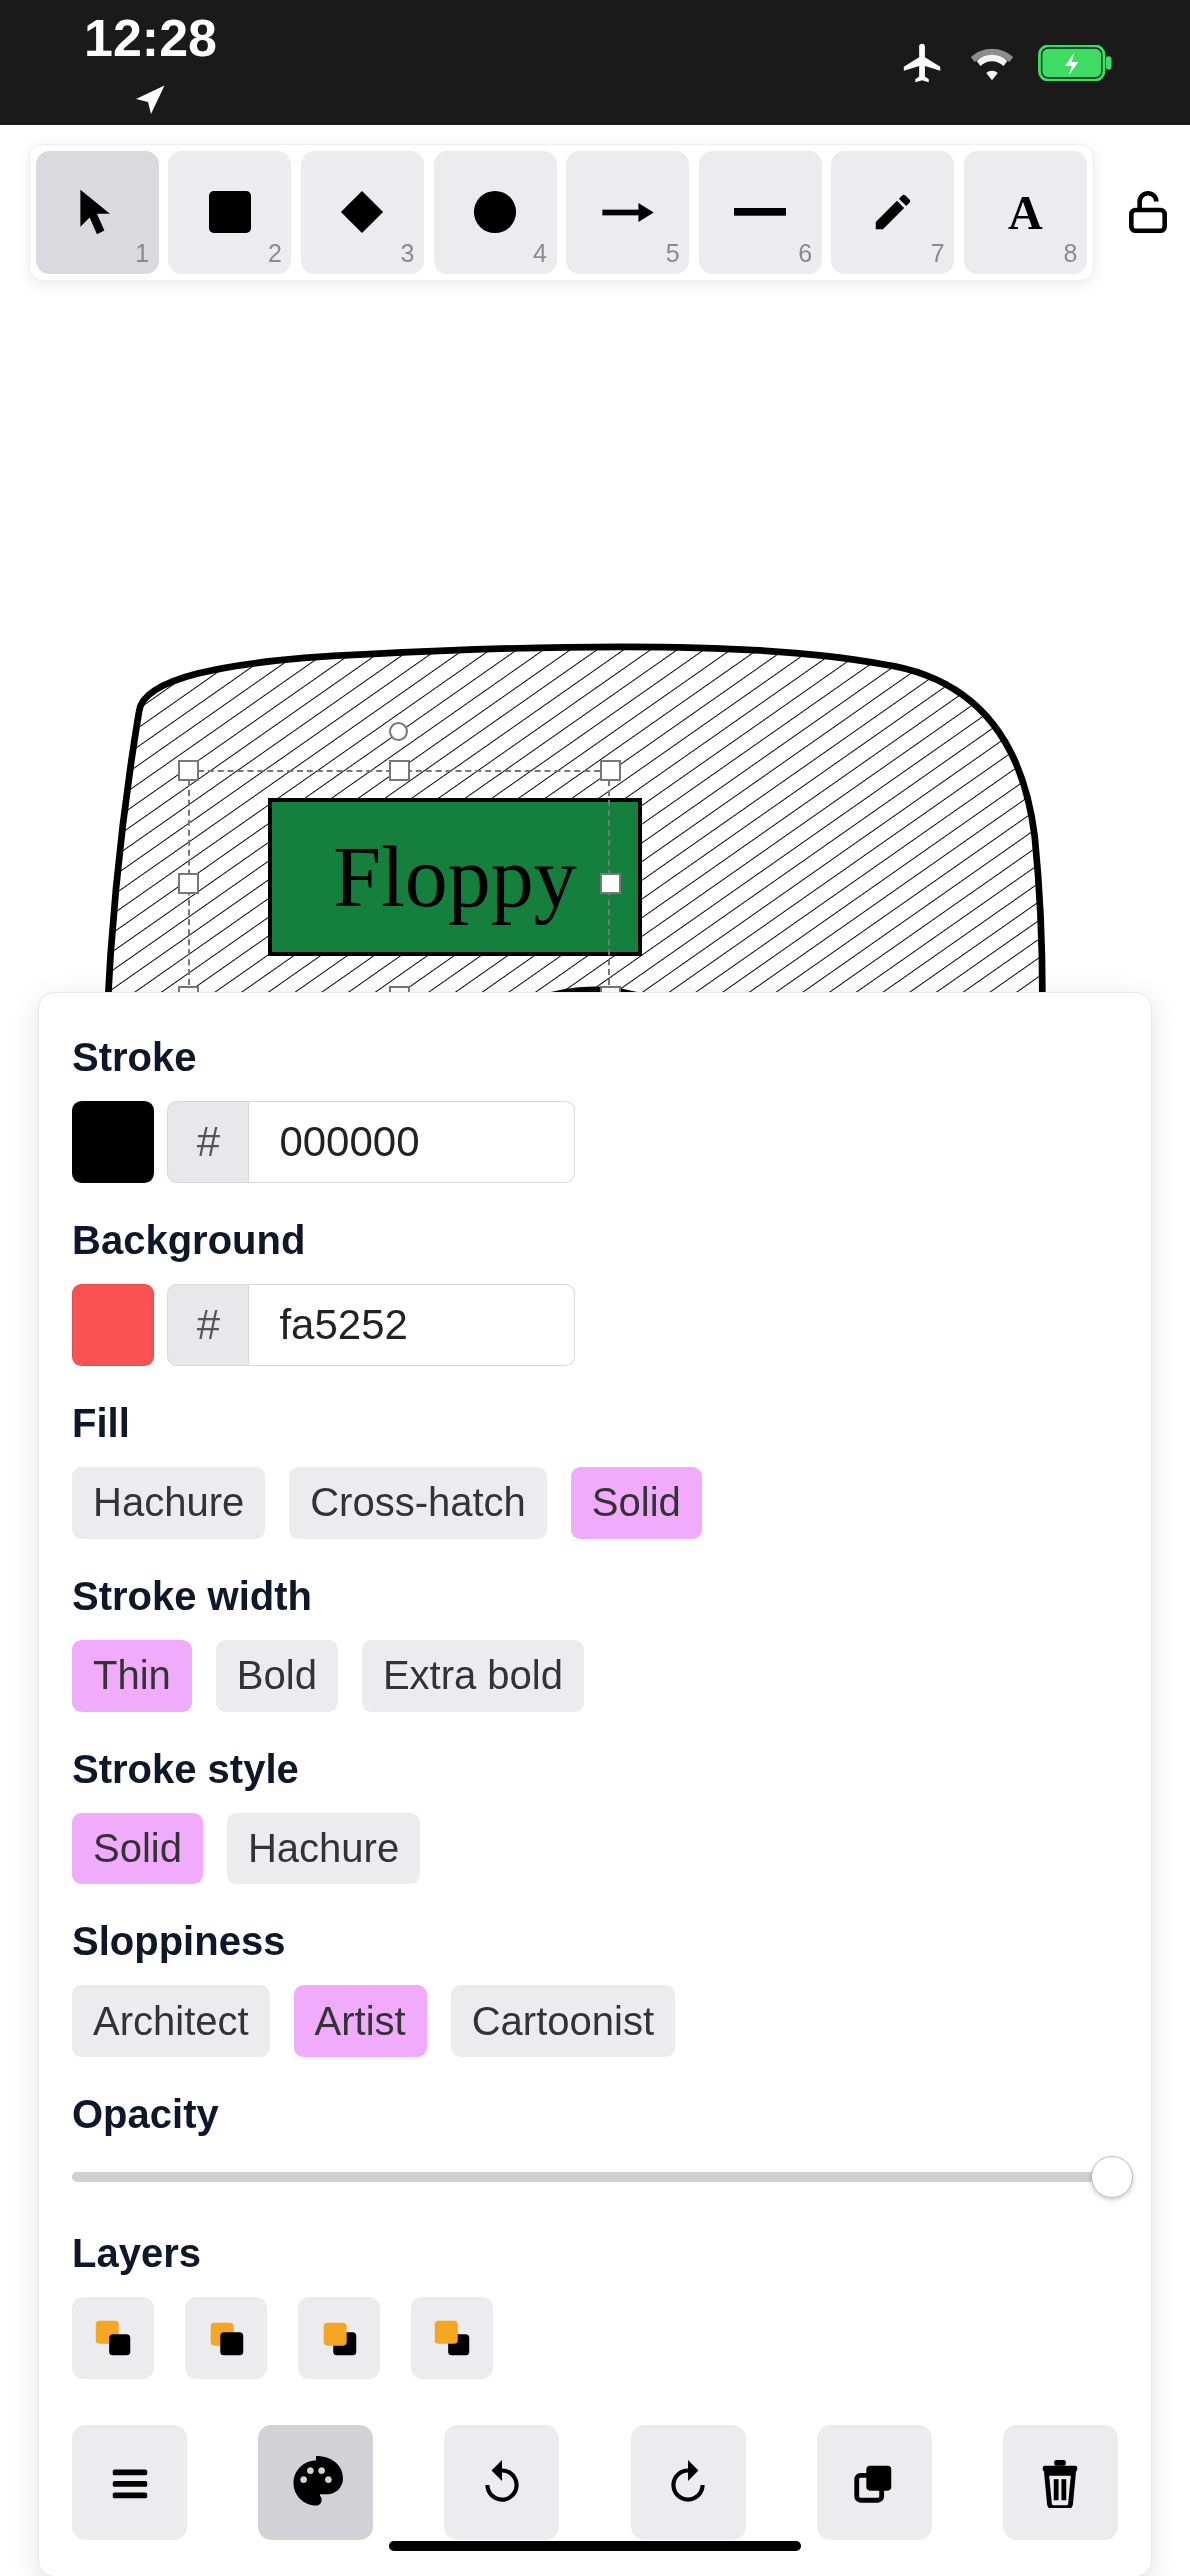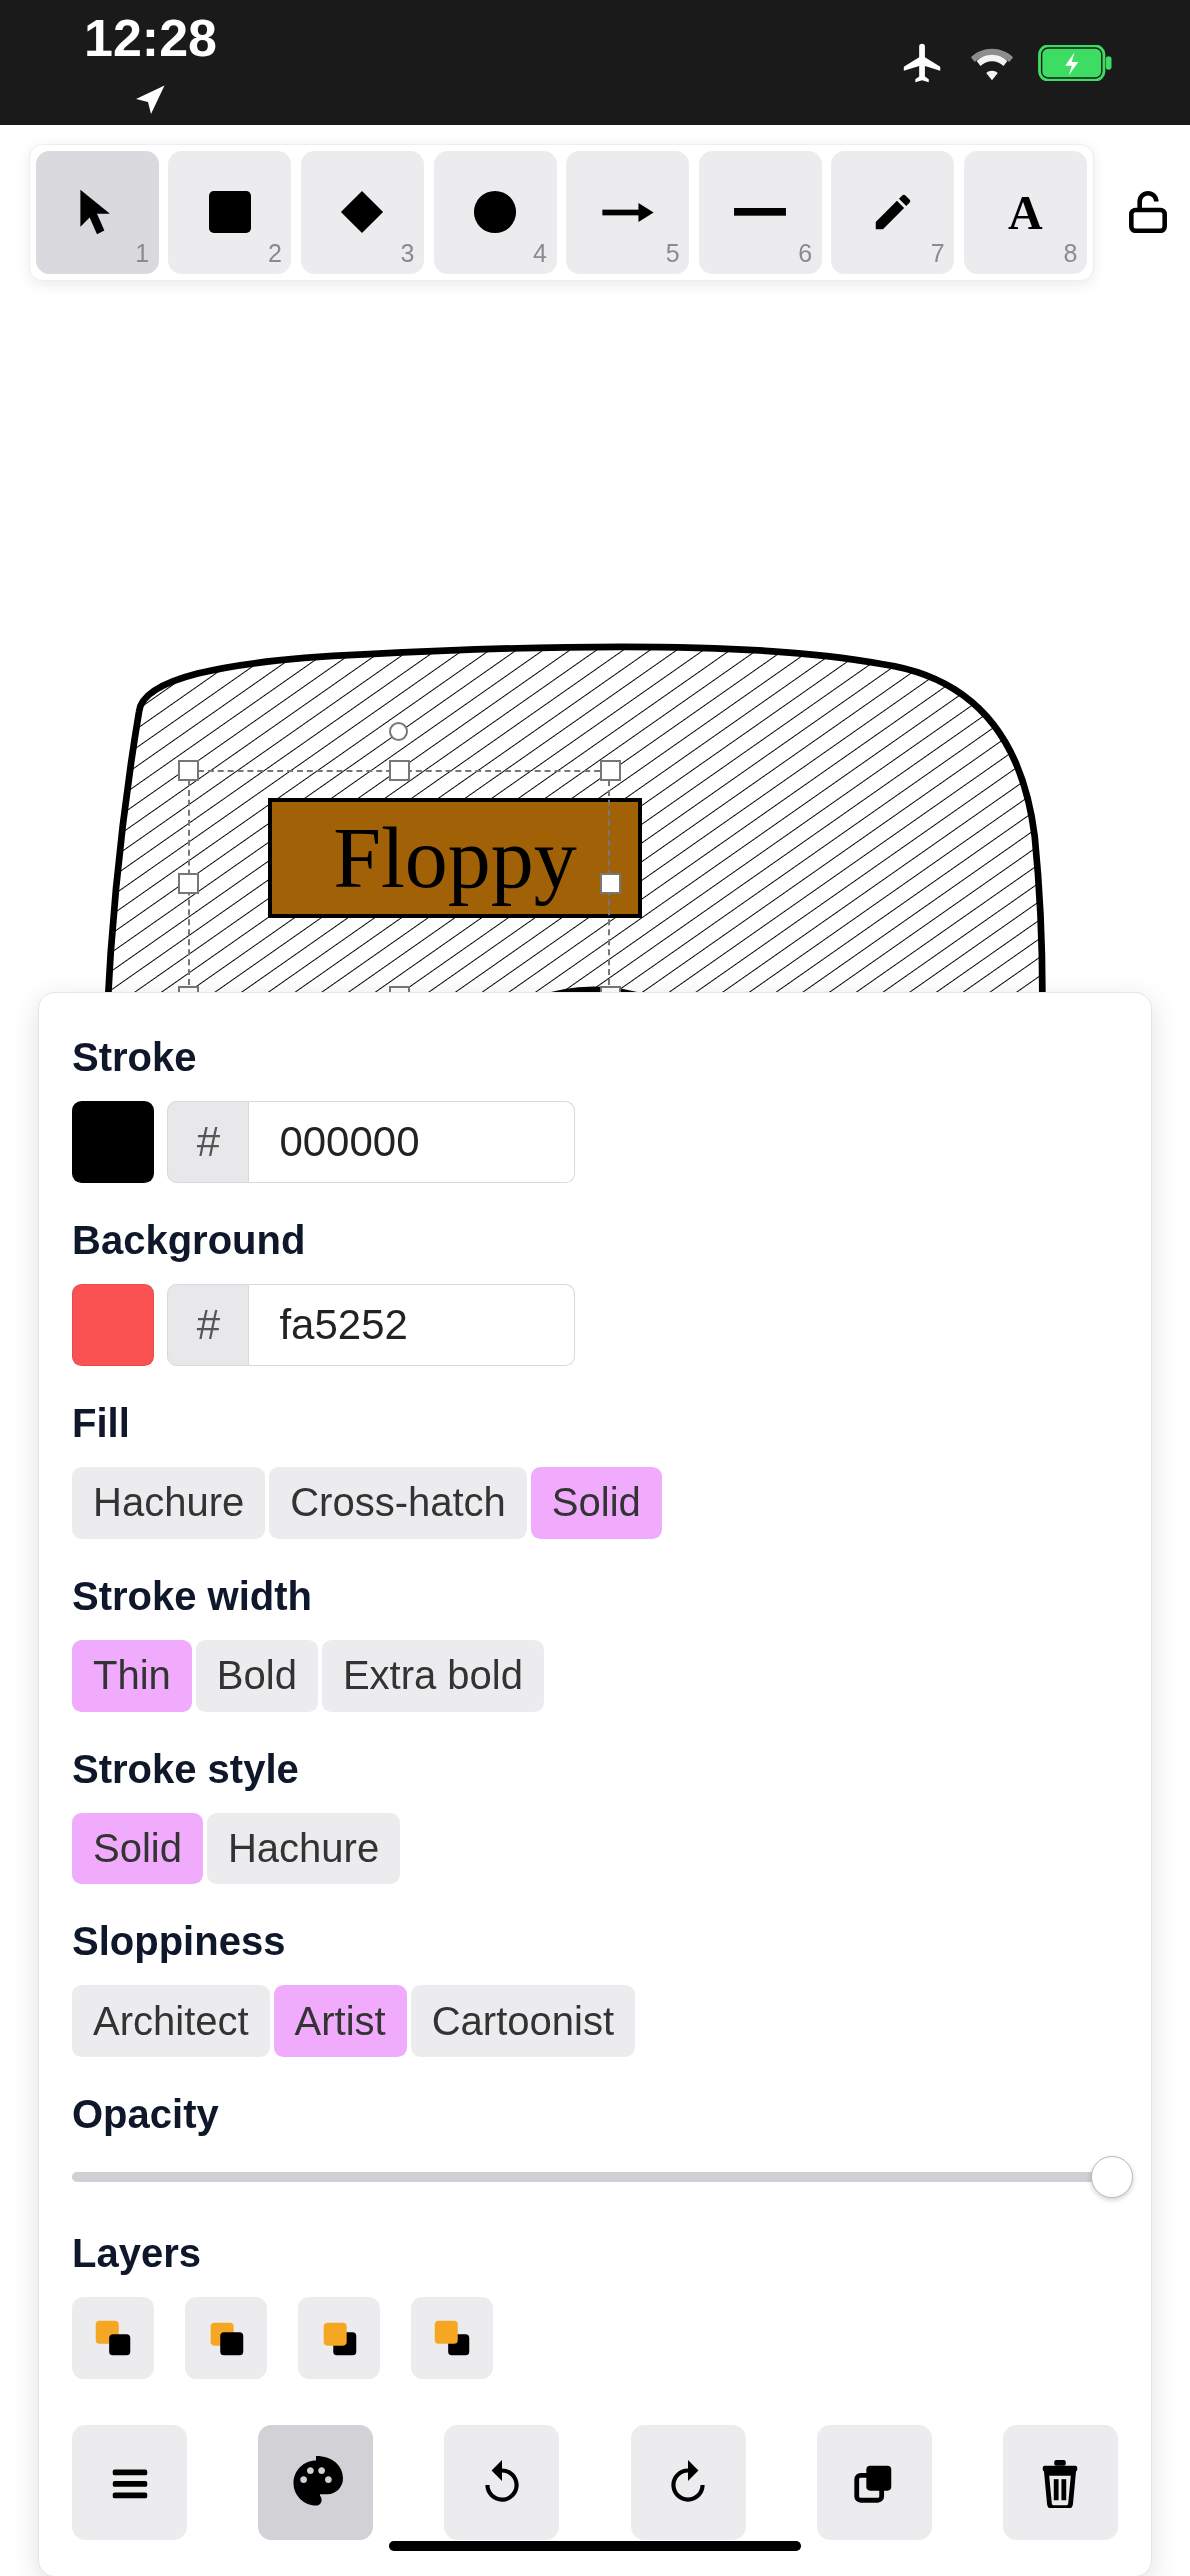--- a/index.html
+++ b/index.html
@@ -16,39 +16,39 @@
   .toolbar { display:flex; gap: 9.6px; background:#fff; border: 1.9px solid #eee; border-radius: 13.4px; padding: 5.8px; box-shadow: 0 3.8px 13.4px rgba(0,0,0,.08); }
   .tool-btn { width: 123px; height: 123px; background:#ececef; border-radius: 13.4px; position: relative; display:flex; align-items:center; justify-content:center; }
   .tool-btn.active { background:#d9d9de; }
   .tool-num { position:absolute; bottom:5.8px; right:9.6px; font-size: 25px; color:#8a8a8f; }
   .lock-btn { width:58px; height:58px; display:flex; align-items:center; justify-content:center; }
 
   
   .canvas { position: relative; width: 100%; height: 843px; overflow: hidden; }
   .canvas svg { position:absolute; left:0; top:0; }
 
-  .floppy-label { position:absolute; left:268px; top:498px; width:374px; height:120px; background:#a16207; border:4.8px solid #000; display:flex; align-items:center; justify-content:center; font-family: "Comic Sans MS", cursive; font-size: 86px; font-weight:500; color:#000; }
+  .floppy-label { position:absolute; left:268px; top:498px; width:374px; height:158px; background:#15803d; border:4.8px solid #000; display:flex; align-items:center; justify-content:center; font-family: "Comic Sans MS", cursive; font-size: 86px; font-weight:500; color:#000; }
 
   
   .sel-box { position:absolute; border: 2.9px dashed #777; }
   .handle { position:absolute; width:21px; height:21px; background:#fff; border:2.9px solid #777; }
   .rot-handle { position:absolute; width:19px;height:19px;border:2.9px solid #777;border-radius:50%;background:#fff; }
 
   
   .panel { position:absolute; left:38px; right:38px; top:992px; background:#fff; border:1px solid #e6e6e6; border-radius:17px; box-shadow: 0 7.7px 29px rgba(0,0,0,.12); padding: 42px 33px 36px; }
   .prop-label { font-size: 40px; font-weight: 700; color:#0f172a; margin-bottom: 21px; margin-top: 35px; }
   .prop-label:first-child { margin-top:0; }
 
   .color-row { display:flex; align-items:center; gap: 13.4px; }
   .swatch { width: 82px; height: 82px; border-radius: 9.6px; border: 1.9px solid rgba(0,0,0,0.08); }
   .hash { width: 82px; height: 82px; background:#e8e8eb; border-radius: 9.6px 0 0 9.6px; display:flex; align-items:center; justify-content:center; font-size:42px; color:#555; border:1px solid #d8d8db; }
   .hex-input { height: 82px; width: 326px; border: 1px solid #d8d8db; border-left:none; border-radius: 0 9.6px 9.6px 0; font-size: 42px; padding: 0 30px; color:#222; background:#fff; }
   .hex-wrap { display:flex; }
 
-  .chip-row { display:flex; gap: 4px; flex-wrap: wrap; }
+  .chip-row { display:flex; gap: 24px; flex-wrap: wrap; }
   .chip { background:#ececef; border-radius: 9.6px; padding: 13.4px 21px; font-size: 40px; color:#333; }
   .chip.active { background:#f0abfc; }
 
   .slider-wrap { position:relative; height: 38px; margin-top: 21px; display:flex; align-items:center; }
   .slider-track { flex:1; height: 9.6px; background:#cfcfd4; border-radius: 4.8px; }
   .slider-thumb { position:absolute; right:-15.3px; width:42px; height:42px; border-radius:50%; background:#fff; border:1.9px solid #bcbcc0; box-shadow: 0 1.9px 5.8px rgba(0,0,0,.2); }
 
   .layer-row { display:flex; gap: 31px; margin-top: 11.5px; }
   .layer-btn { width:82px;height:82px;background:#ececef;border-radius:11.5px; display:flex;align-items:center;justify-content:center; }
 

